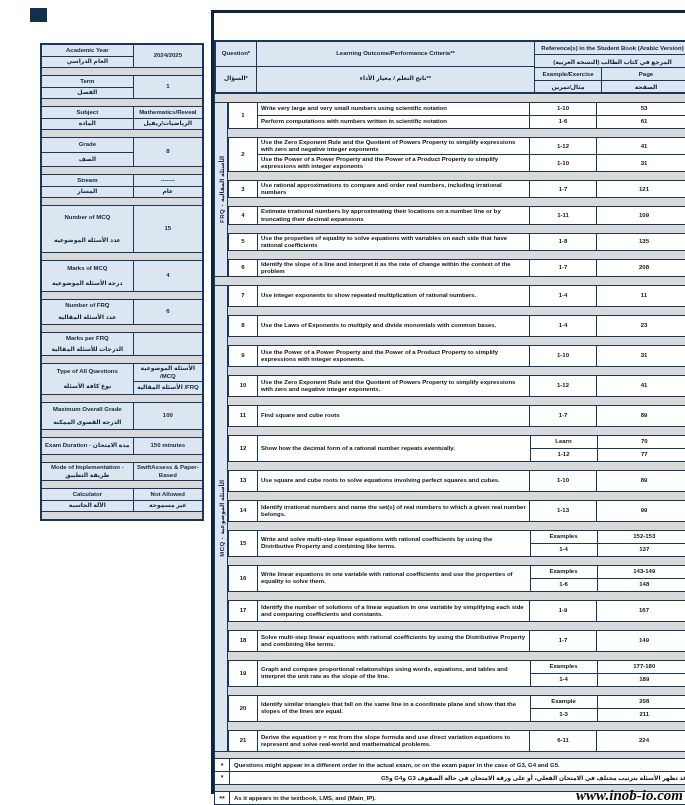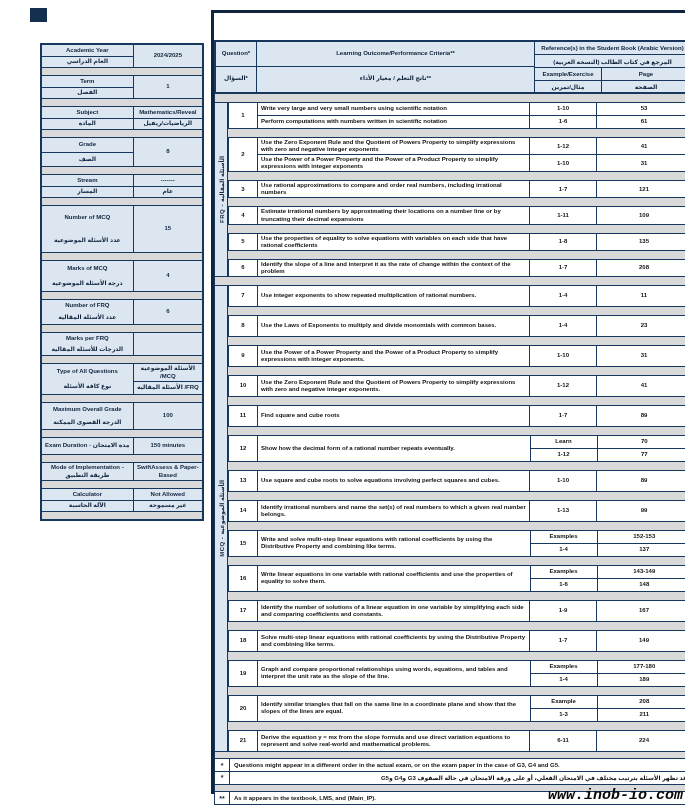--- a/index.html
+++ b/index.html
@@ -65,21 +65,21 @@
   .fnotes{margin-top:0;}
   .fn-row{display:flex;border:1.5px solid #17375e;background:#fff;min-height:12px;margin-top:-1.5px;}
   .fn-mark{width:14px;border-right:1.5px solid #17375e;display:flex;align-items:center;justify-content:center;
            font-size:7px;font-weight:bold;}
   .fn-text{flex:1;display:flex;align-items:center;font-size:6px;font-weight:bold;color:#111;
            padding:1px 4px;white-space:nowrap;overflow:hidden;}
   .fn-row.rtl .fn-text{direction:rtl;justify-content:flex-start;}
   .fn-gap{height:8px;background:#d9d9d9;border-left:1.5px solid #17375e;border-right:1.5px solid #17375e;}
   
   .watermark{position:absolute;right:2px;bottom:1px;font-size:15px;font-weight:bold;font-style:italic;
-             color:#0a0a0a;letter-spacing:0px;font-family:Liberation Mono, monospace;}
+             color:#0a0a0a;letter-spacing:0px;font-family:Liberation Serif, serif;}
 </style>
 </head>
 <body>
 
 <div class="corner-block"></div>
 <div class="frame"></div>
 
 <div class="sidebar">
     <div class="sb-row" style="min-height: 22px;">
       <div class="sb-label lsplit">

